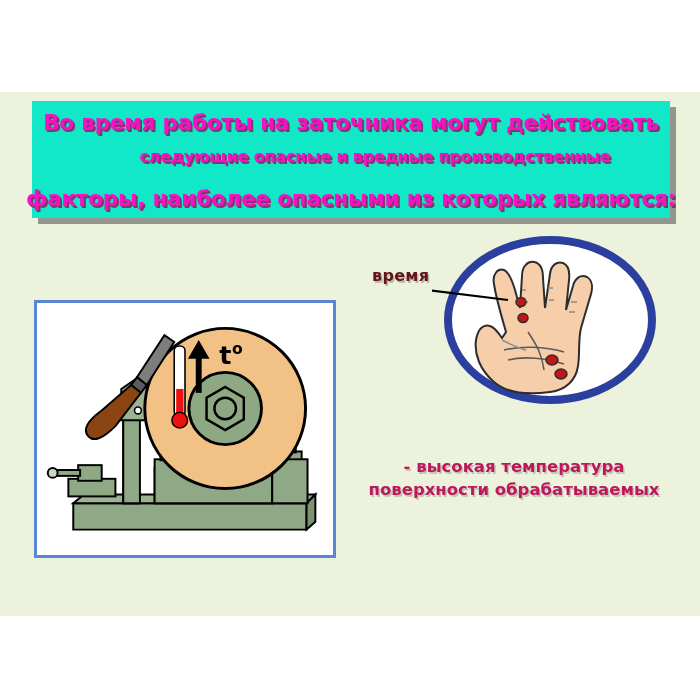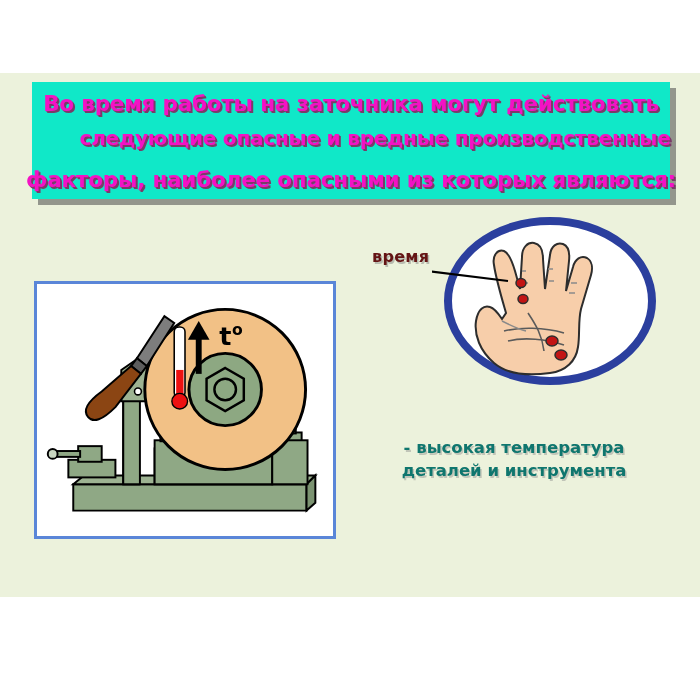--- a/index.html
+++ b/index.html
@@ -11,21 +11,21 @@
     width: 700px;
     height: 700px;
     overflow: hidden;
     font-family: "Liberation Sans", sans-serif;
   }
 
   
   #slide {
     position: absolute;
     left: 0;
-    top: 73px;
+    top: 92px;
     width: 700px;
     height: 524px;
     background: #ecf2dc;
   }
 
   
   #banner-shadow {
     position: absolute;
     left: 38px;
     top: 15px;
@@ -52,21 +52,21 @@
     color: #f312c4;
     font-family: "DejaVu Sans", sans-serif;
     font-weight: bold;
     font-size: 21.5px;
     line-height: 34px;
     letter-spacing: -0.2px;
     white-space: nowrap;
     text-shadow: 2px 2px 0 #7a3b68, 1px 1px 0 #9c4a84;
   }
   .banner-line.l1 { font-size: 21.5px; }
-  .banner-line.l2 { font-size: 20px; padding-left: 48px; }
+  .banner-line.l2 { font-size: 16px; padding-left: 48px; }
   .banner-line.l3 { font-size: 21.5px; margin-top: 8px; }
 
   
   #machine-frame {
     position: absolute;
     left: 34px;
     top: 208px;
     width: 302px;
     height: 258px;
     background: #ffffff;
@@ -99,21 +99,21 @@
     text-shadow: 1.5px 1.5px 0 rgba(120,120,120,.45);
   }
 
   
   #caption {
     position: absolute;
     left: 358px;
     top: 363px;
     width: 312px;
     text-align: center;
-    color: #0f766e;
+    color: #be185d;
     font-family: "DejaVu Sans", sans-serif;
     font-weight: bold;
     font-size: 16.5px;
     line-height: 23px;
     text-shadow: 1.5px 1.5px 0 rgba(130,130,130,.4);
   }
   .cap-line { white-space: nowrap; }
 </style>
 </head>
 <body>
@@ -241,16 +241,16 @@
         <ellipse cx="129" cy="142" rx="6" ry="5" fill="#c21515" stroke="#2d2d2d" stroke-width="1.5"></ellipse>
       </g>
       <line x1="-22" y1="56" x2="76" y2="68" stroke="#000000" stroke-width="2.2"></line>
     </svg>
   </div>
 
   <div id="burns-label">время</div>
 
   <div id="caption">
     <div class="cap-line">- высокая температура</div>
-    <div class="cap-line">деталей и инструмента</div>
+    <div class="cap-line">поверхности обрабатываемых</div>
   </div>
 
 </div>
 
 </body></html>

